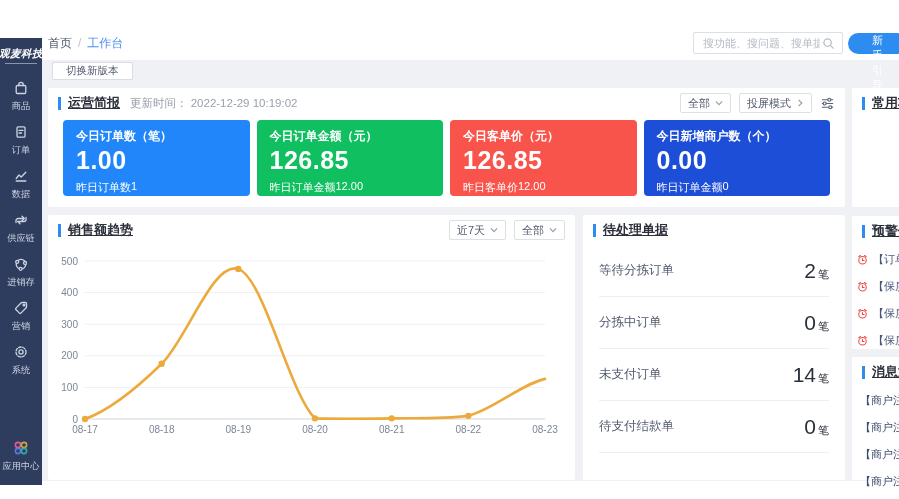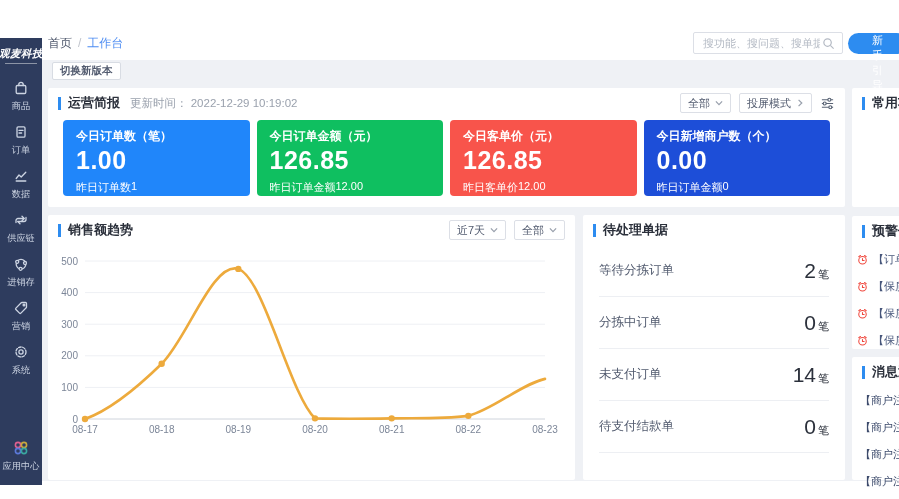--- a/index.html
+++ b/index.html
@@ -22,27 +22,27 @@
   .topbar{position:absolute;left:42px;top:26px;width:857px;height:34px;background:#fff;}
   .breadcrumb{position:absolute;left:6px;top:0;height:34px;display:flex;align-items:center;font-size:12px;}
   .crumb-home{color:#515a6e;cursor:pointer;}
   .crumb-sep{color:#c0c4cc;margin:0 6px;}
   .crumb-current{color:#4e8df2;cursor:pointer;}
   .search-box{position:absolute;left:651px;top:6px;width:150px;height:22px;border:1px solid #dcdfe6;border-radius:2px;background:#fff;display:flex;align-items:center;padding:0 7px;}
   .search-box input{border:none;outline:none;flex:1;font-size:11px;color:#333;background:transparent;min-width:0;}
   .search-box input::placeholder{color:#b4bac4;}
   .guide-btn{position:absolute;left:806px;top:7px;height:21px;padding:0 24px;border:none;border-radius:11px;background:#2d8cf0;color:#fff;font-size:11px;cursor:pointer;}
 
-  .switch-btn{position:absolute;left:52px;top:62px;height:18px;padding:0 7px;background:#fff;border:1px solid #d8dce3;border-radius:2px;font-size:10.5px;color:#515a6e;cursor:pointer;font-weight:bold;}
+  .switch-btn{position:absolute;left:52px;top:62px;height:18px;padding:0 13px;background:#fff;border:1px solid #d8dce3;border-radius:2px;font-size:10.5px;color:#515a6e;cursor:pointer;}
 
   
   .panel{position:absolute;background:#fff;border-radius:2px;}
   .panel-head{display:flex;align-items:center;height:30px;padding:0 10px;}
   .accent{width:3px;height:13px;background:#2d8cf0;margin-right:7px;flex:none;}
-  .panel-title{font-size:13px;font-weight:bold;color:#2b303b;white-space:nowrap;}
+  .panel-title{font-size:13px;font-weight:bold;color:#2b303b;white-space:nowrap;text-decoration:underline;}
   .update-time{font-size:11.5px;color:#9aa1ad;margin-left:10px;white-space:nowrap;}
   .head-right{margin-left:auto;display:flex;align-items:center;gap:8px;}
   .select-btn{height:20px;border:1px solid #dcdfe6;border-radius:2px;background:#fff;font-size:11px;color:#515a6e;display:inline-flex;align-items:center;gap:5px;padding:0 7px;cursor:pointer;white-space:nowrap;}
   .select-btn svg{width:8px;height:8px;stroke:#9aa1ad;fill:none;stroke-width:1.4;}
   .tune-btn{background:none;border:none;padding:0;cursor:pointer;display:flex;align-items:center;}
   .tune-btn svg{width:15px;height:15px;stroke:#5a6475;fill:#fff;stroke-width:1.3;}
 
   .panel-brief{left:48px;top:88px;width:797px;height:119px;}
   .cards{display:flex;gap:7px;padding:2px 15px;}
   .card{flex:1;height:76px;border-radius:4px;color:#fff;padding:8px 13px;cursor:pointer;}

